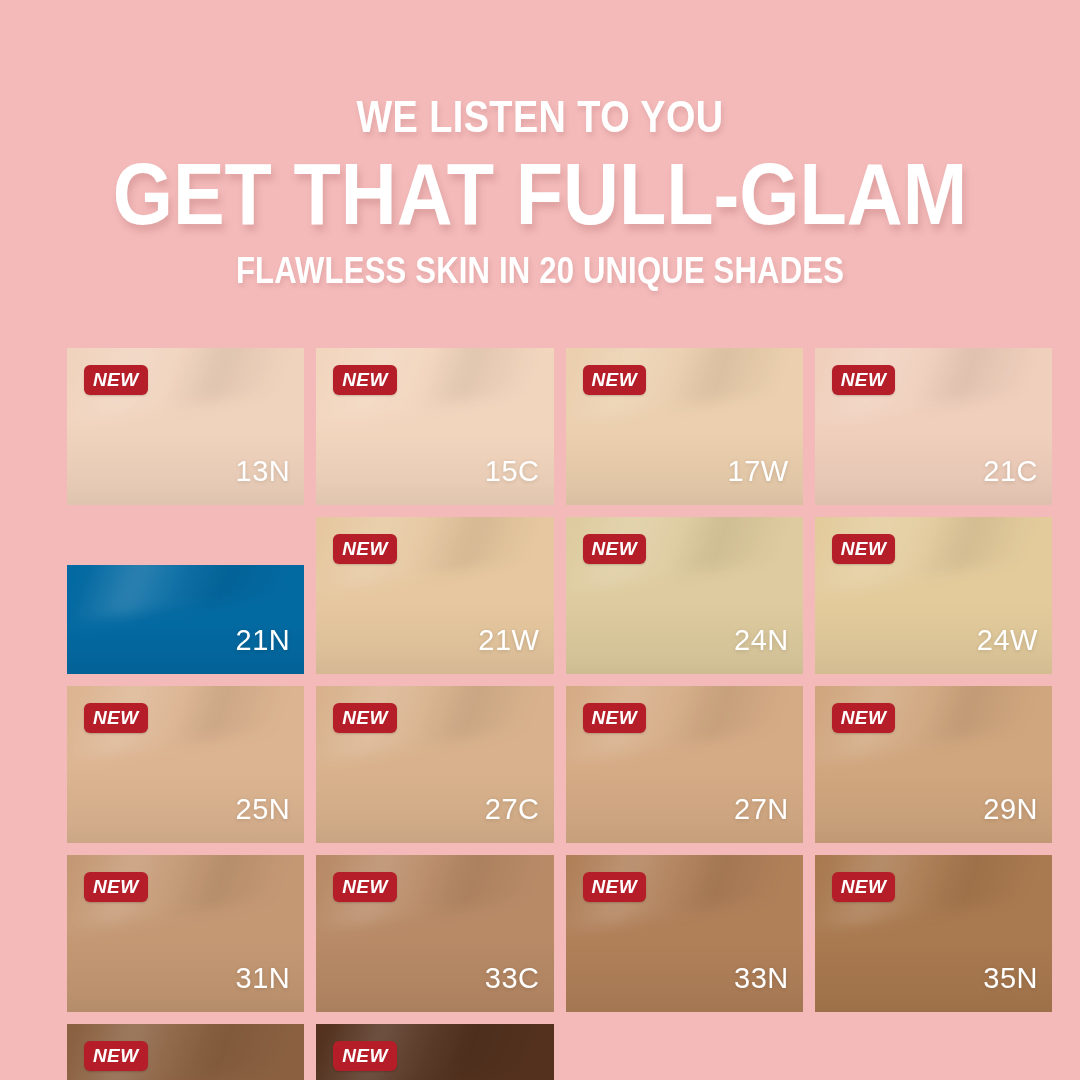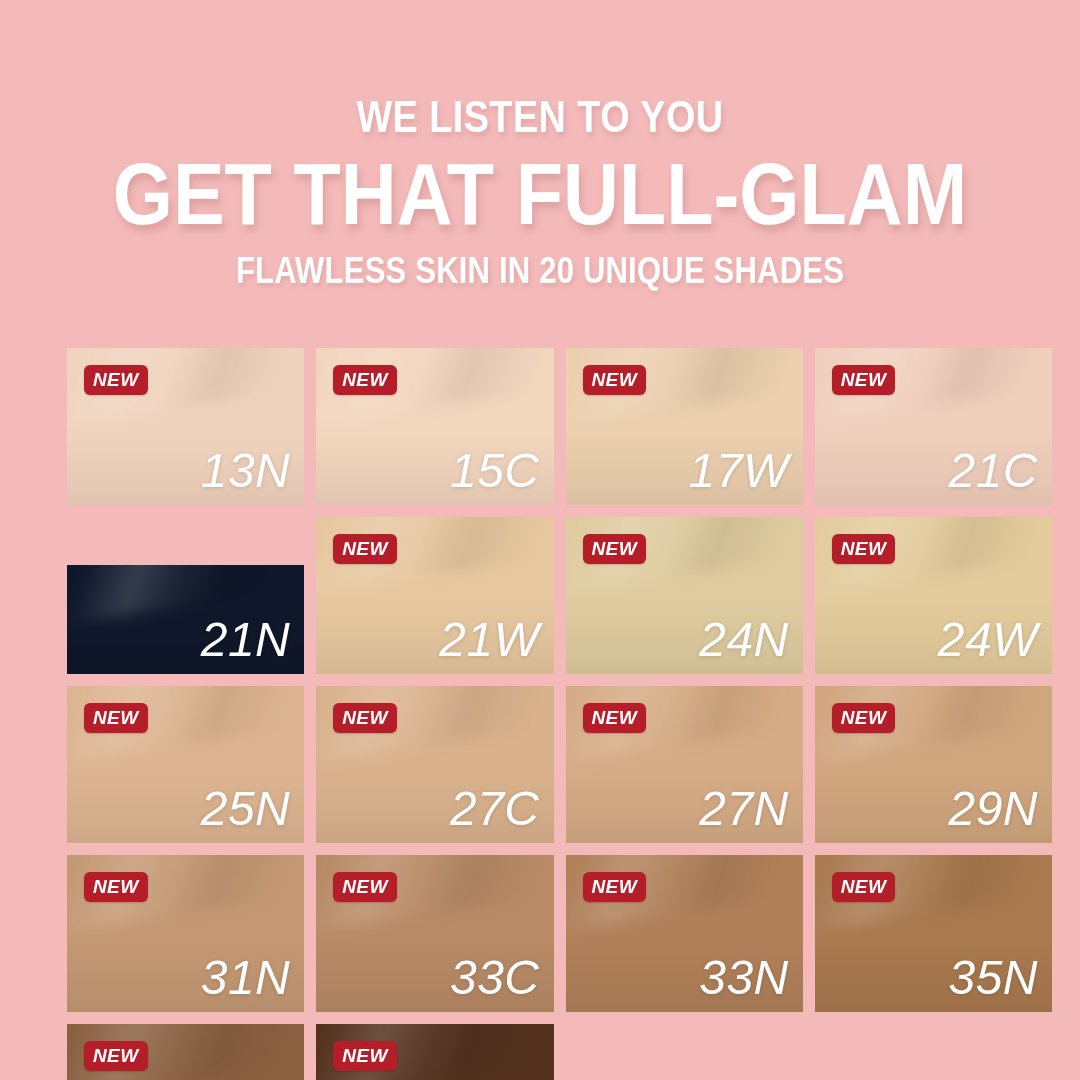--- a/index.html
+++ b/index.html
@@ -150,23 +150,22 @@
     border-radius: 6px;
     z-index: 3;
     box-shadow: 0 1px 2px rgba(0,0,0,0.18);
   }
 
   .shade-label {
     position: absolute;
     right: 14px;
     bottom: 14px;
     color: #ffffff;
-    font-size: 48px;
+    font-size: 29px;
     font-weight: 500;
-    font-style: italic;
     line-height: 40px;
     letter-spacing: 0.5px;
     z-index: 3;
     text-shadow: 0 1px 4px rgba(0,0,0,0.14);
   }
 </style>
 </head>
 <body style="background: rgb(243, 186, 185);">
 
 <div id="stage" style="background: rgb(243, 186, 185);">
@@ -187,21 +186,21 @@
         <span class="shade-label">15C</span>
       </div>
       <div class="swatch" style="background: rgb(235, 207, 174);">
         <span class="badge" style="background: rgb(181, 30, 40); color: rgb(255, 255, 255);">NEW</span>
         <span class="shade-label">17W</span>
       </div>
       <div class="swatch" style="background: rgb(240, 207, 188);">
         <span class="badge" style="background: rgb(181, 30, 40); color: rgb(255, 255, 255);">NEW</span>
         <span class="shade-label">21C</span>
       </div>
-      <div class="swatch" style="background: #0f172a; margin-top: 48px;">
+      <div class="swatch" style="background: #0369a1; margin-top: 48px;">
         <span class="shade-label">21N</span>
       </div>
       <div class="swatch" style="background: rgb(230, 199, 159);">
         <span class="badge" style="background: rgb(181, 30, 40); color: rgb(255, 255, 255);">NEW</span>
         <span class="shade-label">21W</span>
       </div>
       <div class="swatch" style="background: rgb(222, 203, 159);">
         <span class="badge" style="background: rgb(181, 30, 40); color: rgb(255, 255, 255);">NEW</span>
         <span class="shade-label">24N</span>
       </div>

